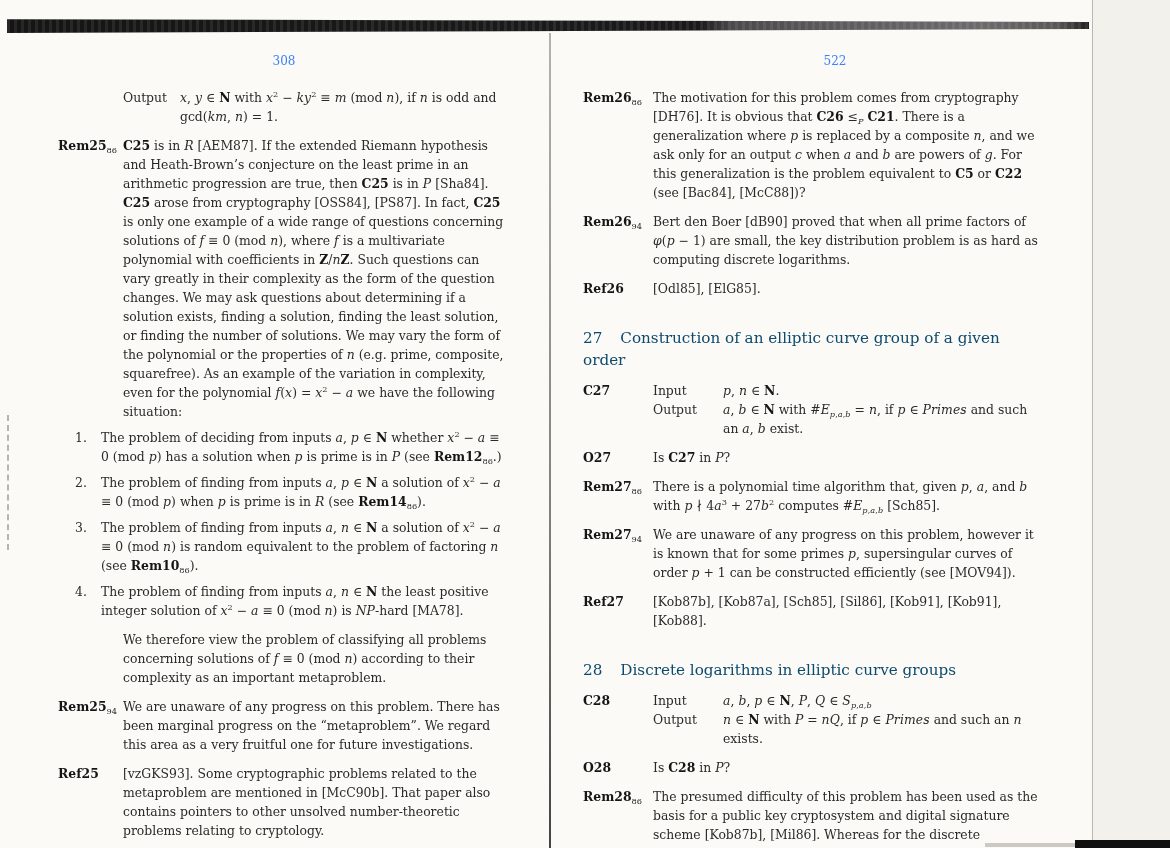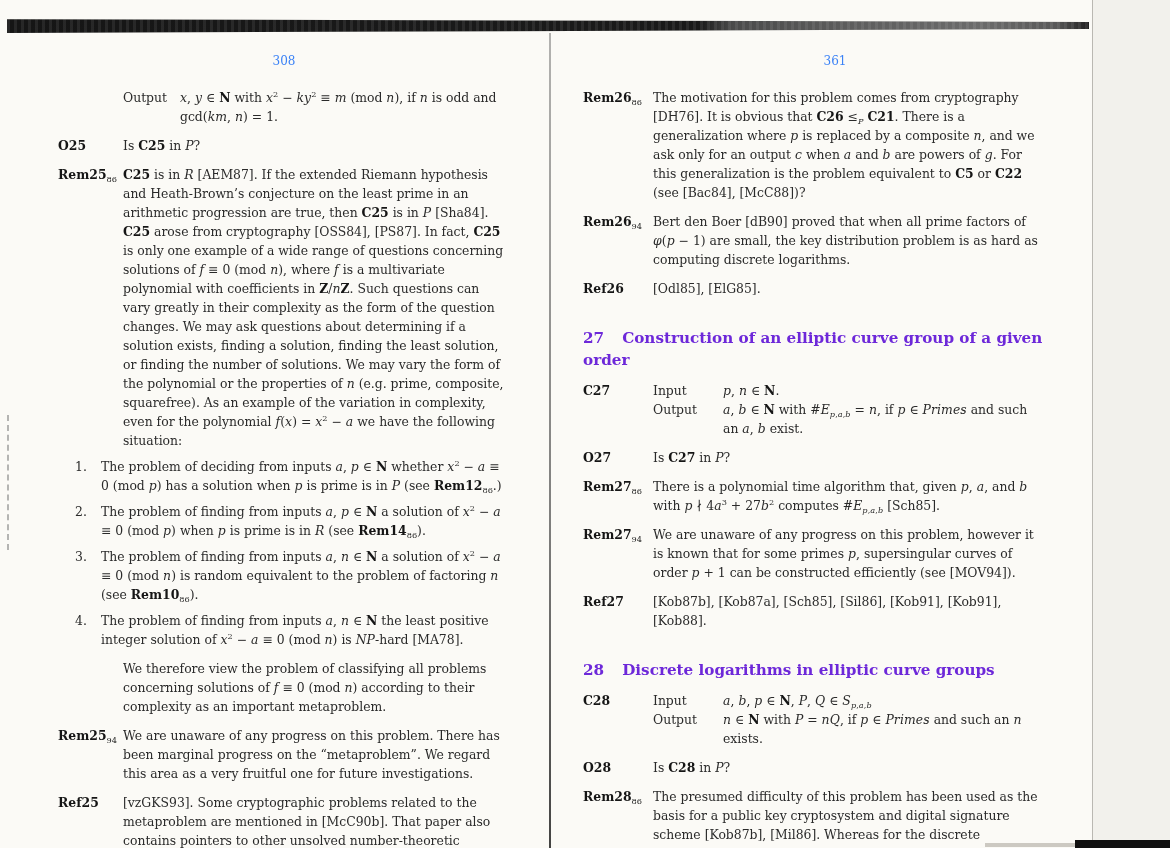--- a/index.html
+++ b/index.html
@@ -45,22 +45,22 @@
   .tagcol{flex:0 0 65px;font-weight:normal;color:#1c1c1c}
   #page-right .tagcol{flex:0 0 70px}
   .bodycol{flex:1}
   .iorow{display:flex}
   .iokey{flex:0 0 57px}
   #page-right .iokey{flex:0 0 70px}
   .li{display:flex;margin:7px 0 0 17px}
   .linum{flex:0 0 26px}
   .litext{flex:1}
   .section-heading{
-    margin-top:29px;margin-bottom:3px;font-weight:bold;
-    font-size:15.2px;line-height:22px;color:#6d28d9;
+    margin-top:29px;margin-bottom:3px;font-weight:normal;
+    font-size:15.2px;line-height:22px;color:#0c4a6e;
   }
   .secnum{margin-right:18px}
   b{color:#151515}
   sub,sup{font-size:.66em;line-height:0}
   i{letter-spacing:.1px}
 </style>
 </head>
 <body>
 
 <div class="top-scan-bar"></div>
@@ -74,24 +74,20 @@
   <div class="pagenum">308</div>
   <div class="entries">
       <div class="row">
         <div class="tagcol"></div>
         <div class="bodycol">
           <div class="iorow">
             <div class="iokey">Output</div>
             <div class="iotext"><i>x</i>, <i>y</i> ∈ <b>N</b> with <i>x</i><sup>2</sup> − <i>ky</i><sup>2</sup> ≡ <i>m</i> (mod <i>n</i>), if <i>n</i> is odd and gcd(<i>km</i>, <i>n</i>) = 1.</div>
           </div>
         </div>
-      </div>
-      <div class="row">
-        <div class="tagcol"><b>O25</b></div>
-        <div class="bodycol">Is <b>C25</b> in <i>P</i>?</div>
       </div>
       <div class="row">
         <div class="tagcol"><b>Rem25</b><sub>86</sub></div>
         <div class="bodycol"><b>C25</b> is in <i>R</i> [AEM87]. If the extended Riemann hypothesis and Heath-Brown’s conjecture on the least prime in an arithmetic progression are true, then <b>C25</b> is in <i>P</i> [Sha84]. <b>C25</b> arose from cryptography [OSS84], [PS87]. In fact, <b>C25</b> is only one example of a wide range of questions concerning solutions of <i>f</i> ≡ 0 (mod <i>n</i>), where <i>f</i> is a multivariate polynomial with coefficients in <b>Z</b>/<i>n<b></b></i><b>Z</b>. Such questions can vary greatly in their complexity as the form of the question changes. We may ask questions about determining if a solution exists, finding a solution, finding the least solution, or finding the number of solutions. We may vary the form of the polynomial or the properties of <i>n</i> (e.g. prime, composite, squarefree). As an example of the variation in complexity, even for the polynomial <i>f</i>(<i>x</i>) = <i>x</i><sup>2</sup> − <i>a</i> we have the following situation:</div>
       </div>
       <div class="row" style="display: block; margin-top: 2px;">
         <div class="li">
           <div class="linum">1.</div>
           <div class="litext">The problem of deciding from inputs <i>a</i>, <i>p</i> ∈ <b>N</b> whether <i>x</i><sup>2</sup> − <i>a</i> ≡ 0 (mod <i>p</i>) has a solution when <i>p</i> is prime is in <i>P</i> (see <b>Rem12</b><sub>86</sub>.)</div>
         </div>
@@ -117,21 +113,21 @@
         <div class="bodycol">We are unaware of any progress on this problem. There has been marginal progress on the “metaproblem”. We regard this area as a very fruitful one for future investigations.</div>
       </div>
       <div class="row">
         <div class="tagcol"><b>Ref25</b></div>
         <div class="bodycol">[vzGKS93]. Some cryptographic problems related to the metaproblem are mentioned in [McC90b]. That paper also contains pointers to other unsolved number-theoretic problems relating to cryptology.</div>
       </div>
     </div>
 </div>
 
 <div class="page" id="page-right">
-  <div class="pagenum">361</div>
+  <div class="pagenum">522</div>
   <div class="entries">
       <div class="row">
         <div class="tagcol"><b>Rem26</b><sub>86</sub></div>
         <div class="bodycol">The motivation for this problem comes from cryptography [DH76]. It is obvious that <b>C26</b> ≤<sub><i>P</i></sub> <b>C21</b>. There is a generalization where <i>p</i> is replaced by a composite <i>n</i>, and we ask only for an output <i>c</i> when <i>a</i> and <i>b</i> are powers of <i>g</i>. For this generalization is the problem equivalent to <b>C5</b> or <b>C22</b> (see [Bac84], [McC88])?</div>
       </div>
       <div class="row">
         <div class="tagcol"><b>Rem26</b><sub>94</sub></div>
         <div class="bodycol">Bert den Boer [dB90] proved that when all prime factors of <i>φ</i>(<i>p</i> − 1) are small, the key distribution problem is as hard as computing discrete logarithms.</div>
       </div>
       <div class="row">

